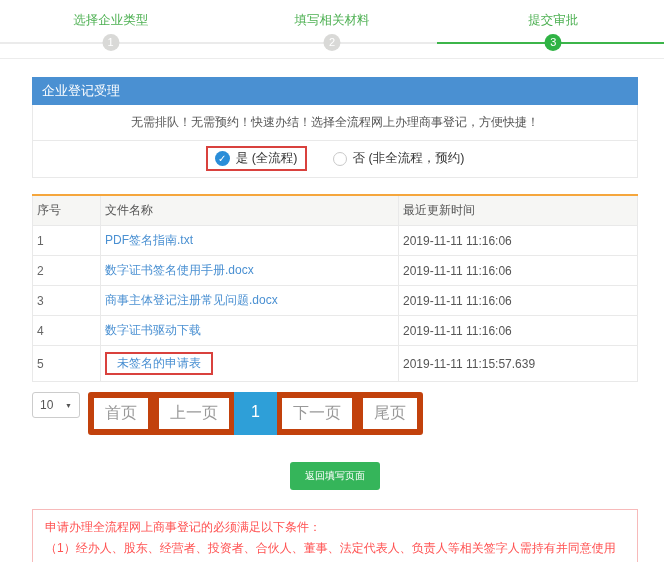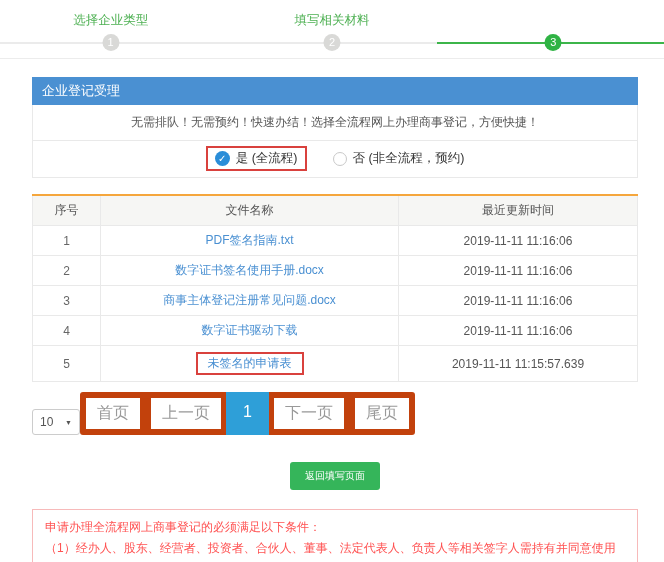--- a/index.html
+++ b/index.html
@@ -38,32 +38,32 @@
   .red-box { border:2px solid #d9413d; padding:2px 7px; display:inline-flex; align-items:center; }
   .radio-item { display:inline-flex; align-items:center; gap:6px; font-size:12.5px; color:#333; cursor:default; }
   .radio-on {
     width:15px; height:15px; border-radius:50%; background:#2a8dd8; color:#fff;
     font-size:10px; line-height:15px; text-align:center; flex:0 0 auto;
   }
   .radio-off { width:14px; height:14px; border-radius:50%; border:1px solid #c9c9c9; background:#fff; flex:0 0 auto; }
 
   
   .doc-table { width:100%; border-collapse:collapse; margin-top:16px; font-size:12px; border-top:2px solid #f5a63c; }
-  .doc-table th, .doc-table td { border:1px solid #e9e9e9; text-align:center; padding:6px 4px; }
+  .doc-table th, .doc-table td { border:1px solid #e9e9e9; text-align:left; padding:6px 4px; }
   .doc-table th { background:#f6f6f4; color:#555; font-weight:normal; }
   .doc-table td.col-idx { color:#666; width:68px; }
   .doc-table td.col-file { width:298px; }
   .doc-table td.col-time { color:#555; }
   .file-link { color:#4a90d2; text-decoration:none; cursor:pointer; }
   .red-box-inline { border:2px solid #d9413d; padding:1px 10px; display:inline-block; }
 
   
   .table-footer { display:flex; justify-content:space-between; align-items:center; margin-top:10px; }
   .records-summary { font-size:12px; color:#555; }
-  .pager { display:flex; align-items:flex-end; }
+  .pager { display:flex; align-items:flex-start; gap:8px; }
   .page-size-select {
     display:inline-flex; align-items:center; justify-content:space-between;
     width:48px; padding:5px 7px; border:1px solid #ccc; border-radius:3px;
     font-size:12px; color:#555; background:#fff; cursor:pointer;
   }
   .caret-down { font-size:7px; color:#555; }
   .page-group { display:inline-flex; }
   .page-btn {
     font-size:16px; color:#999; border:6px solid #c2410c; background:#fff;
     padding:5px 11px; margin-left:-1px; cursor:pointer;
@@ -86,20 +86,21 @@
   }
   .requirements p { margin:0; }
 </style>
 </head>
 <body>
 
 <div class="stepper">
   <div class="step-labels">
     <div class="step-label">选择企业类型</div>
     <div class="step-label">填写相关材料</div>
+    <div class="step-label">提交审批</div>
   </div>
   <div class="step-track">
     <div class="track-line"></div>
     <div class="track-line-done"></div>
     <div class="step-circle c1">1</div>
     <div class="step-circle c2">2</div>
     <div class="step-circle c3">3</div>
   </div>
 </div>
 

